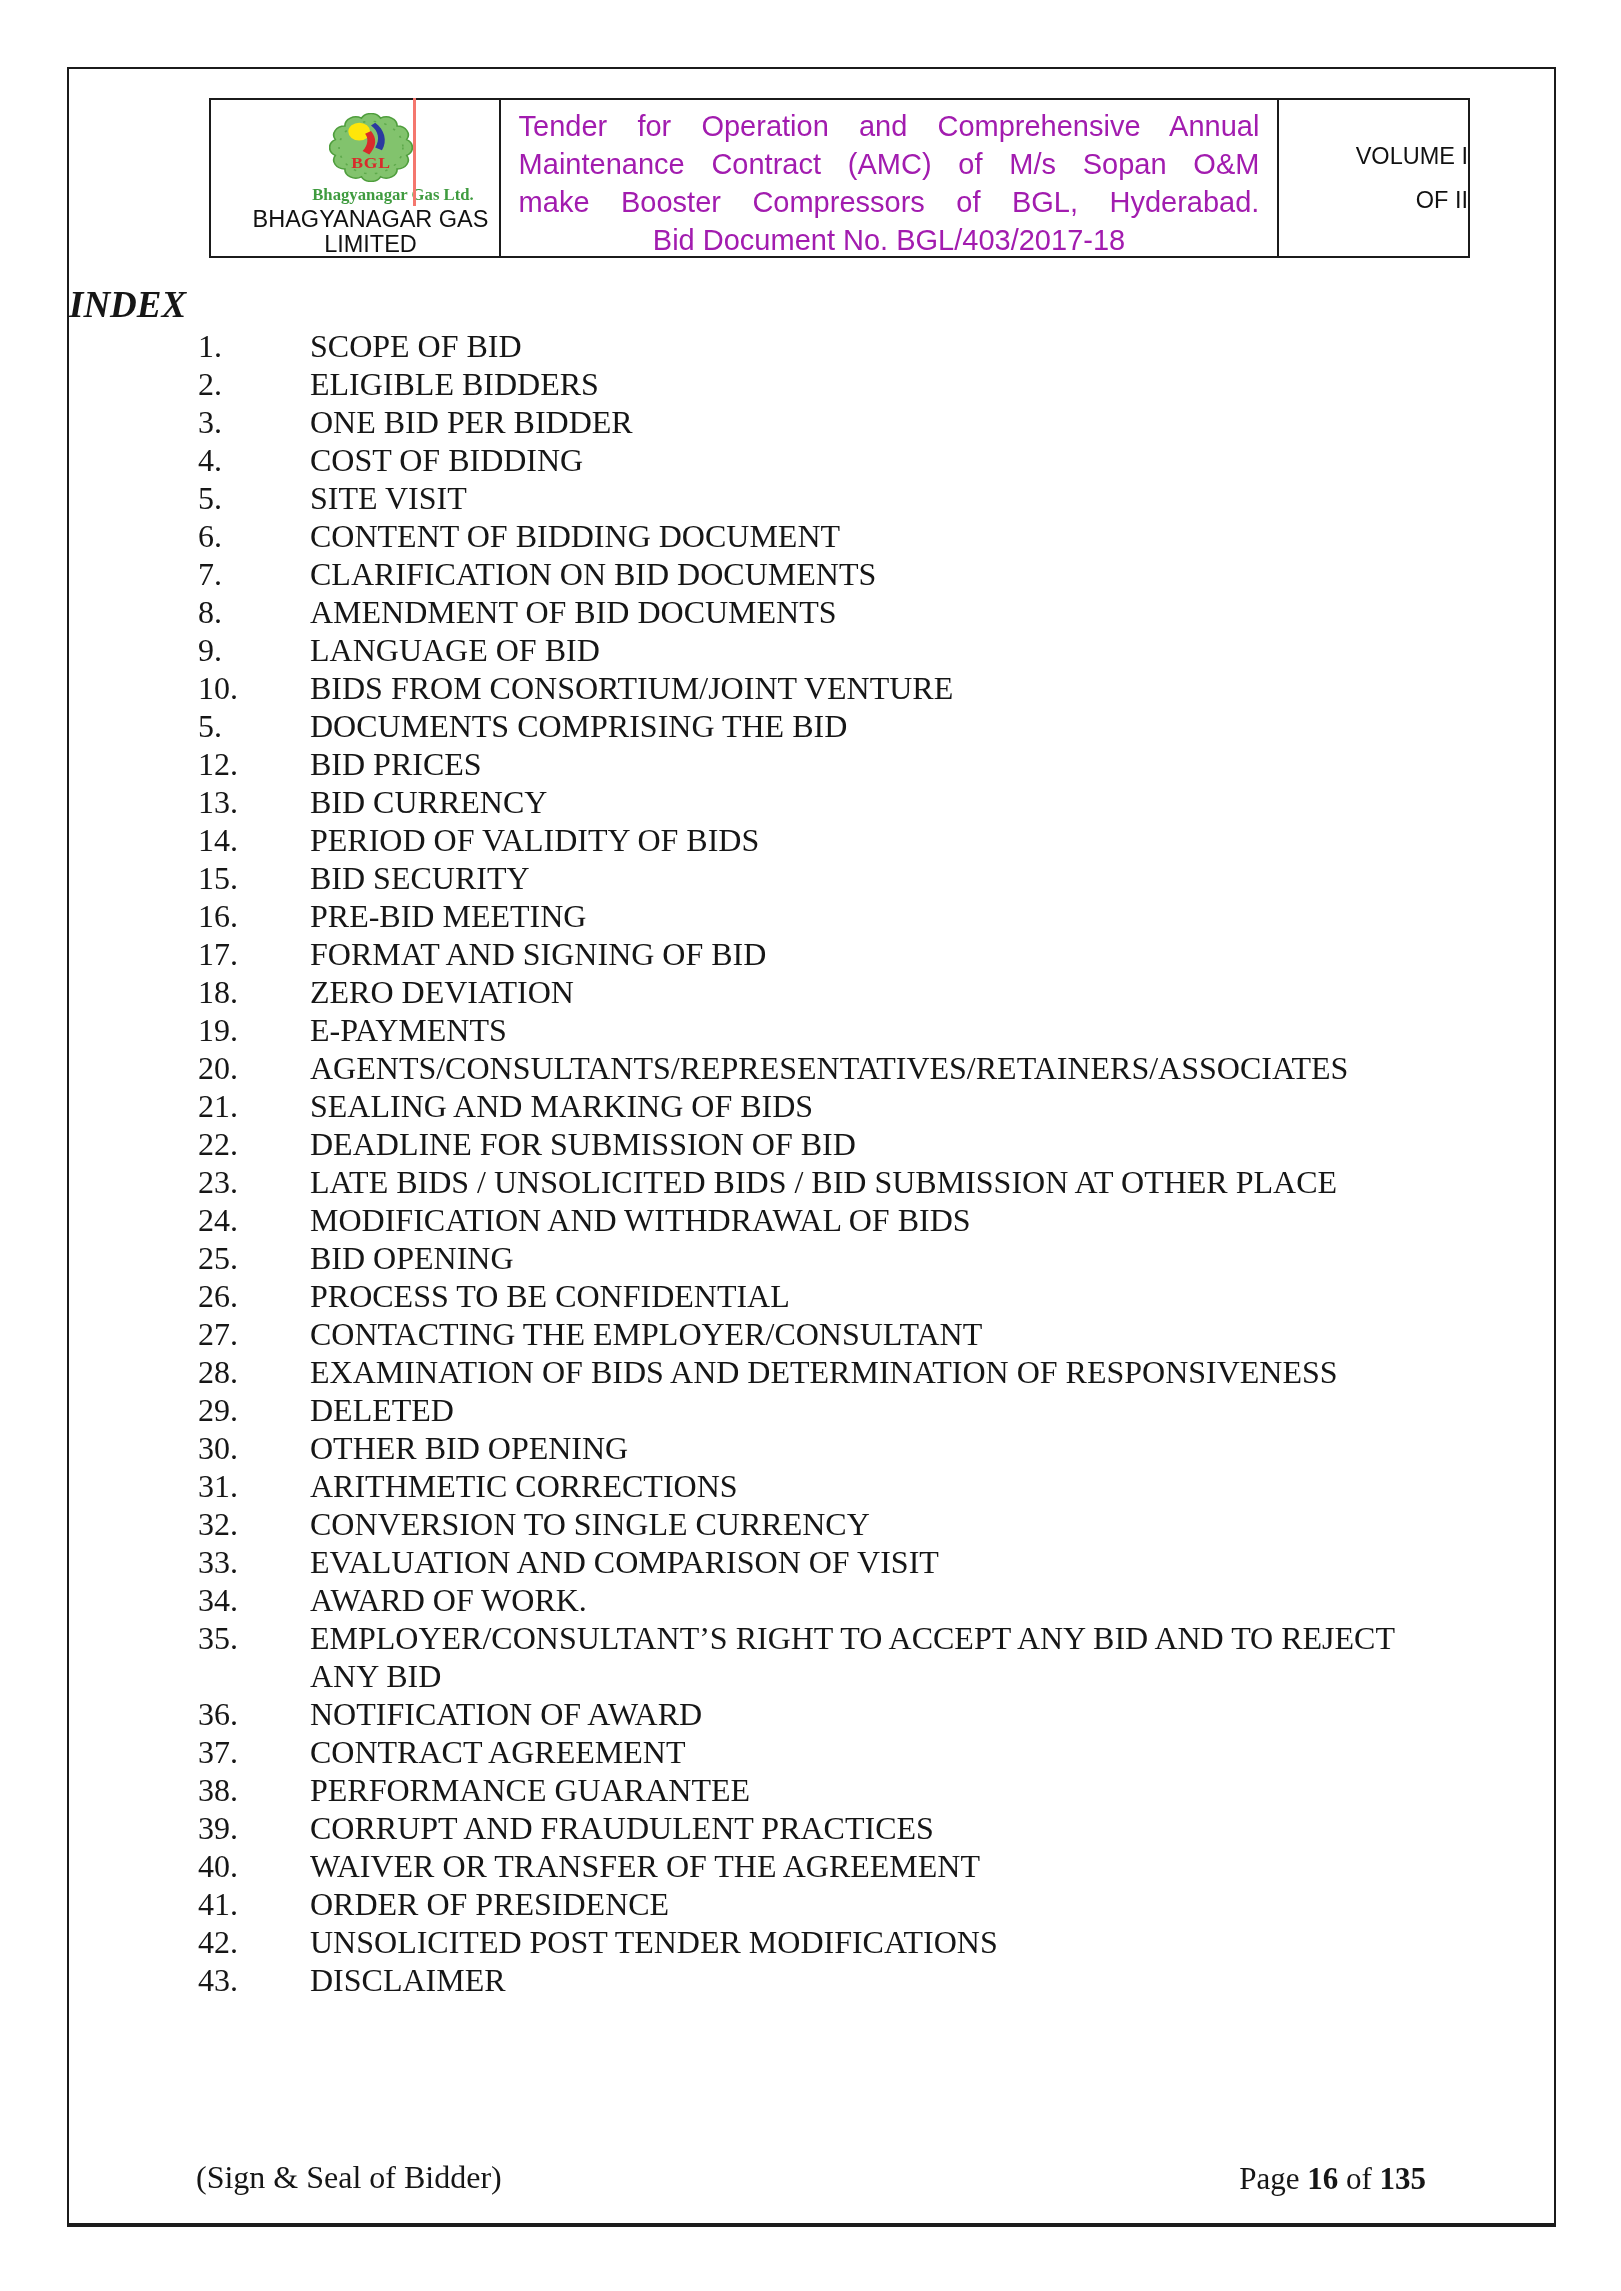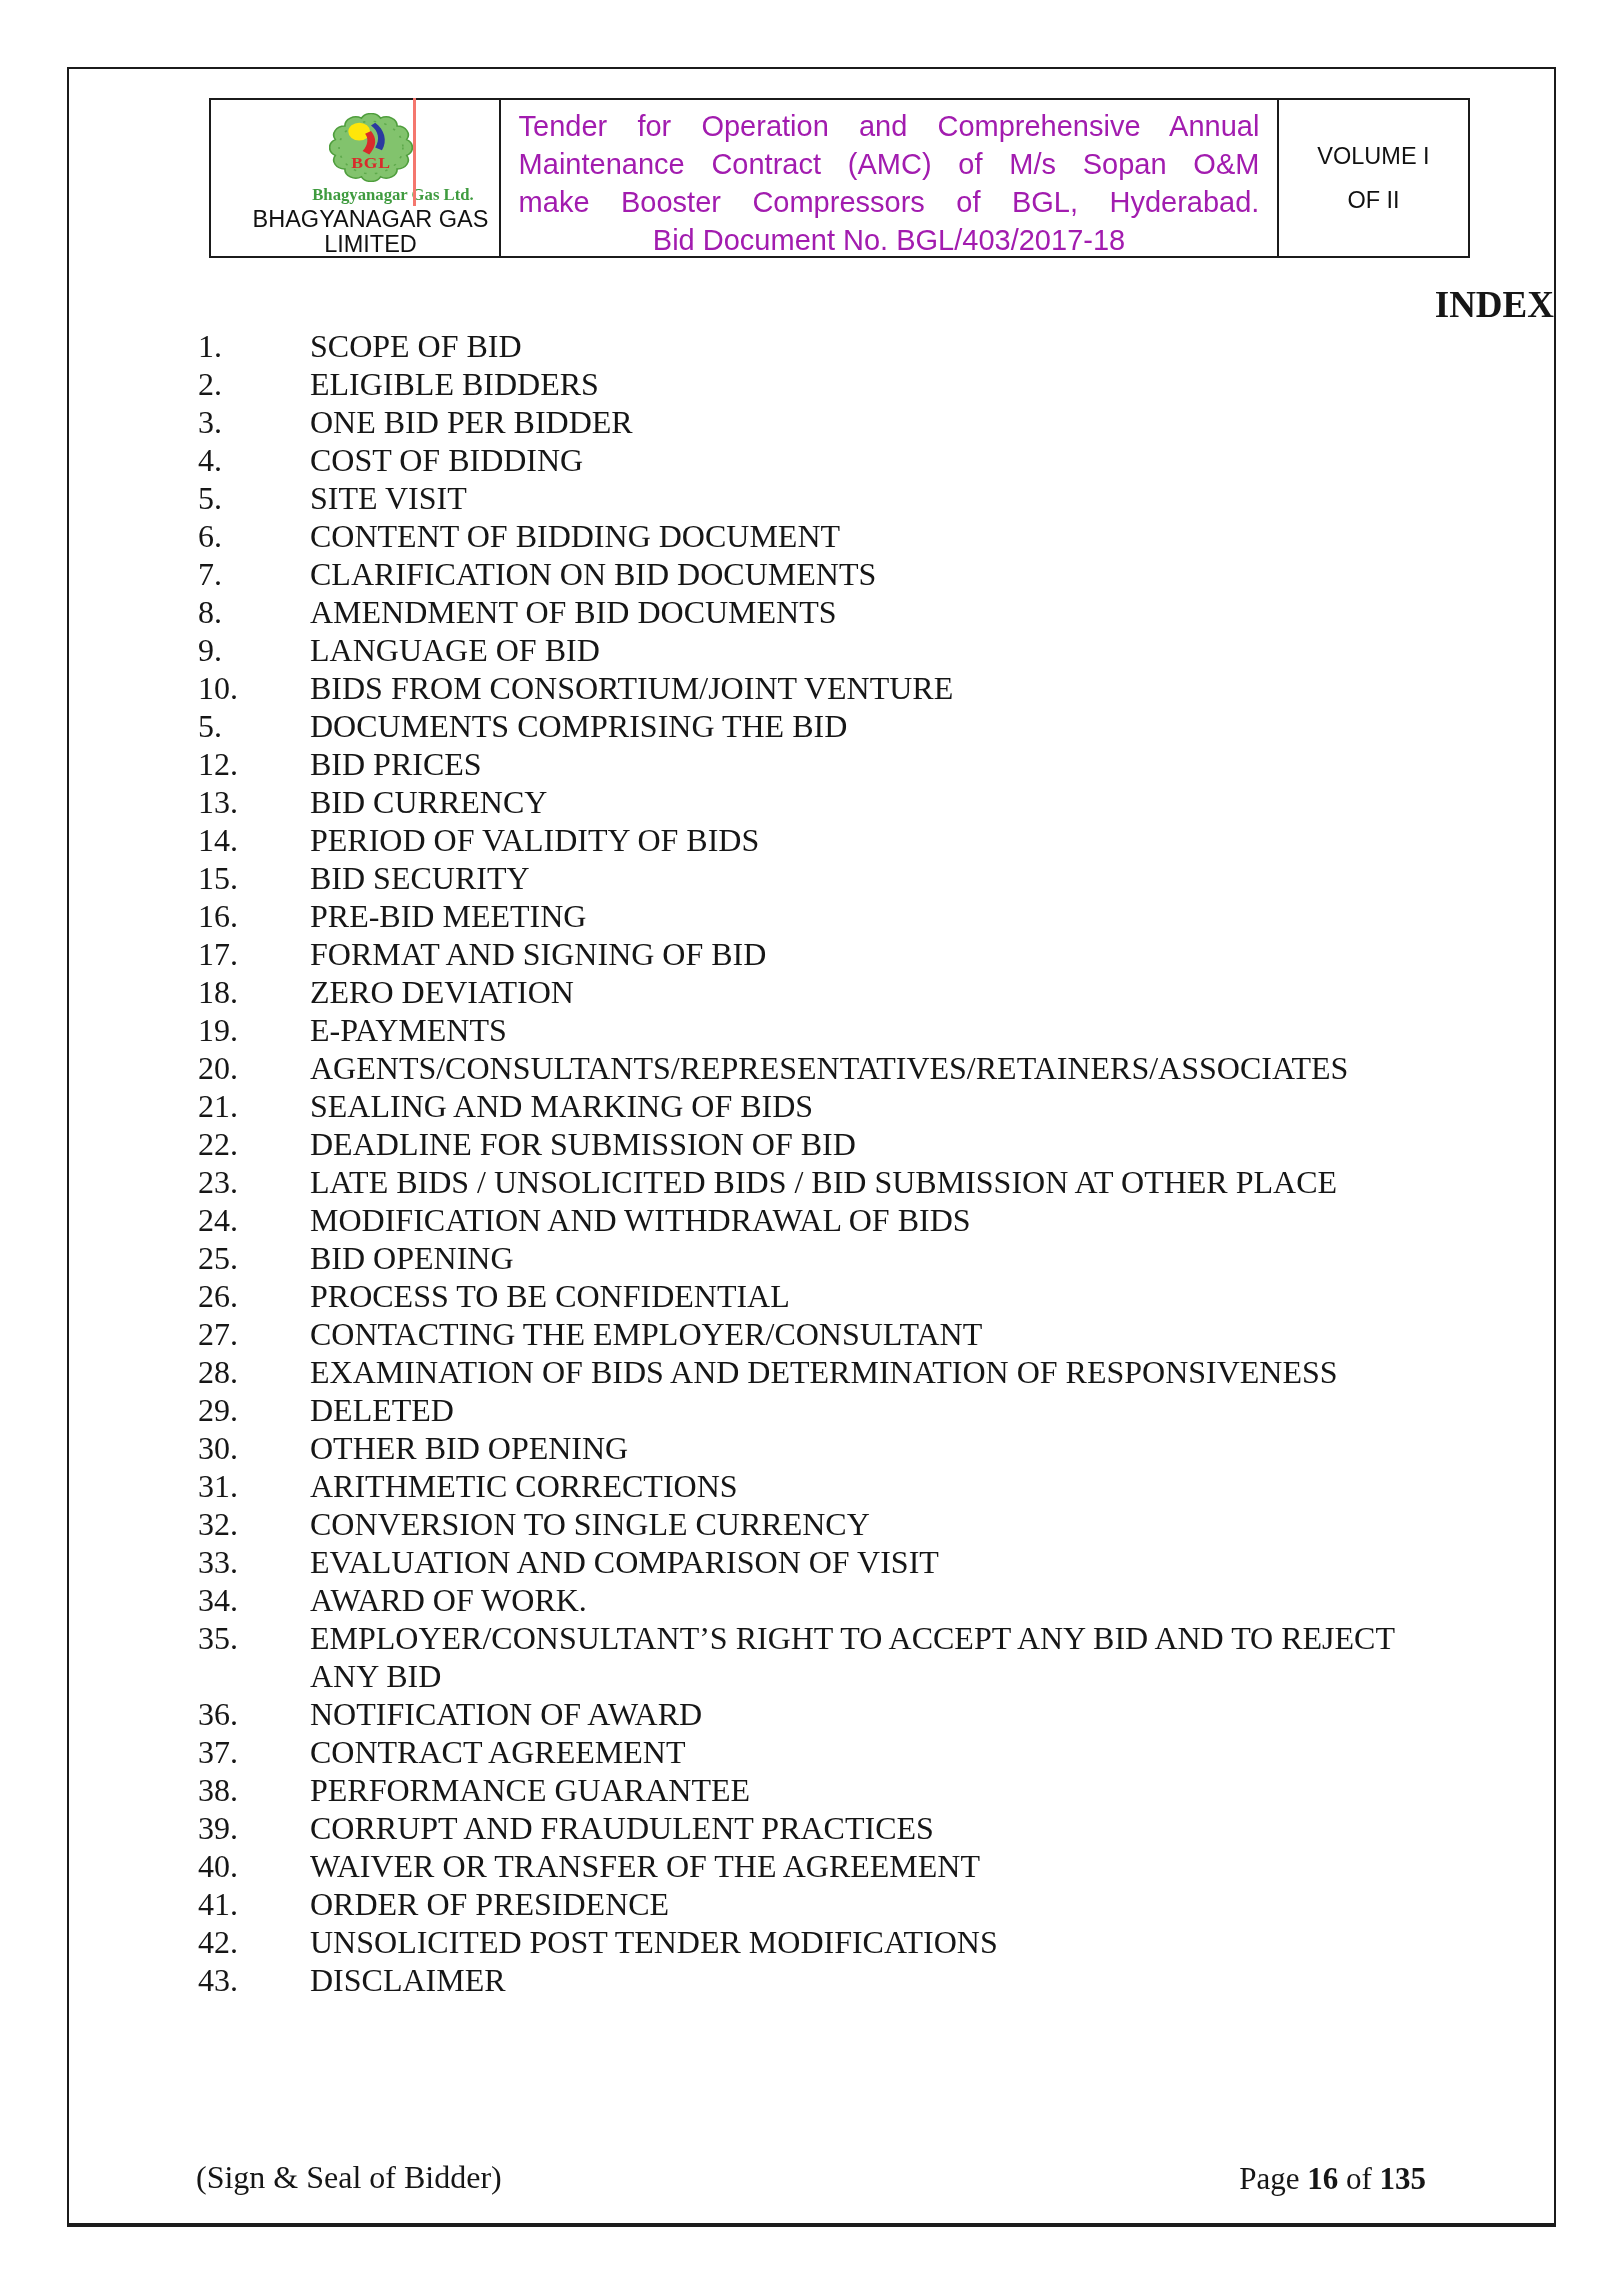--- a/index.html
+++ b/index.html
@@ -11,26 +11,26 @@
              border:2px solid #1b1b1b;box-sizing:border-box;display:flex;background:#fff;}
   .logo-cell{width:257px;flex:none;border-right:2px solid #1b1b1b;text-align:center;position:relative;overflow:hidden;margin-left:31px;}
   .badge{width:84px;height:69px;margin-top:12.7px;display:inline-block;}
   .brand-sub{font-family:"Liberation Serif",serif;font-weight:bold;font-size:16.7px;line-height:18.6px;color:#3f9b3f;padding-left:45px;}
   .company{font-family:"Liberation Sans",sans-serif;font-size:23.5px;line-height:24.5px;color:#111;margin-top:2.9px;}
   .title-cell{flex:1;padding:6.9px 17.6px 0 17.6px;font-family:"Liberation Sans",sans-serif;
               font-size:29px;line-height:38px;color:#a21caf;box-sizing:border-box;}
   .tline{text-align:justify;text-align-last:justify;white-space:normal;}
   .tline.center{text-align:center;text-align-last:center;}
   .vol-cell{width:189px;flex:none;border-left:2px solid #1b1b1b;display:flex;flex-direction:column;
-            justify-content:center;align-items:center;font-family:"Liberation Sans",sans-serif;
+            justify-content:center;align-items:flex-end;font-family:"Liberation Sans",sans-serif;
             font-size:23.5px;line-height:32px;color:#111;gap:12px;}
   .red-line{position:absolute;left:344px;top:29px;width:2.9px;height:108px;background:#f4776e;}
   
-  .index-heading{position:absolute;left:0;top:214px;width:100%;text-align:right;
-                 font-weight:bold;font-size:37px;line-height:43px;}
+  .index-heading{position:absolute;left:0;top:214px;width:100%;text-align:left;
+                 font-weight:bold;font-size:37px;line-height:43px;font-style:italic;}
   .index-list{position:absolute;left:129px;top:258px;width:1215px;font-size:32px;line-height:38px;}
   .item{display:flex;align-items:flex-start;}
   .inum{width:96px;flex:none;}
   .ilabel{flex:1;margin-left:16px;}
   
   .footer-sign{position:absolute;left:127px;top:2090px;font-size:32px;line-height:37px;}
   .footer-page{position:absolute;right:128px;top:2091px;font-size:31px;line-height:37px;white-space:nowrap;}
   .footer-page b{font-weight:bold;}
 </style>
 </head>

